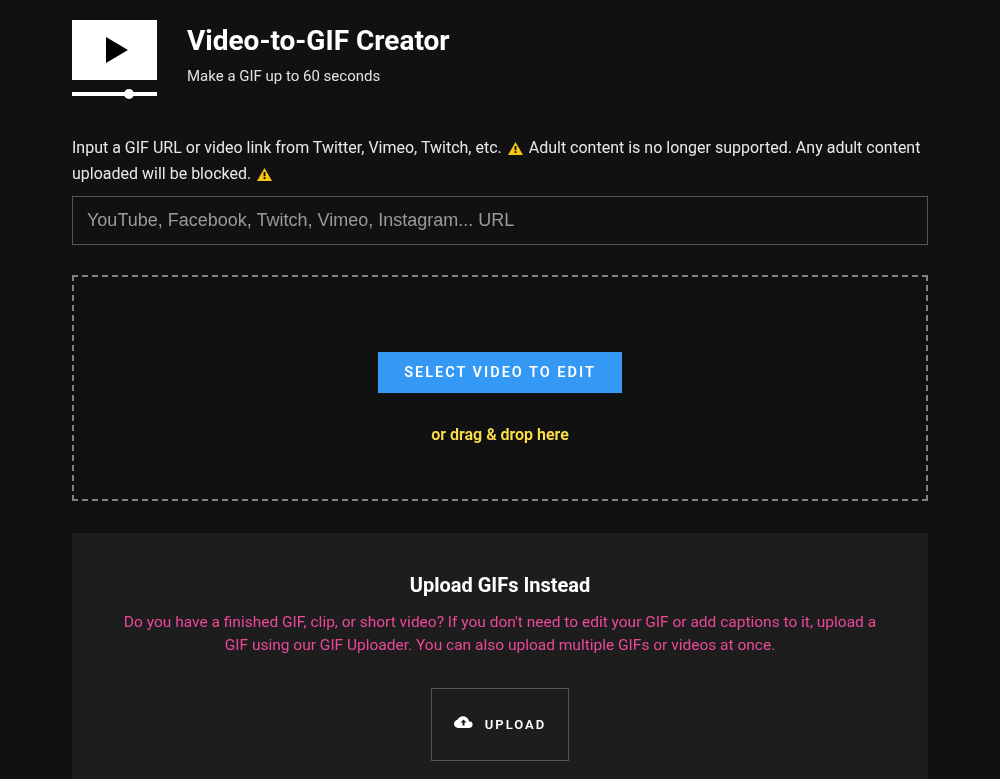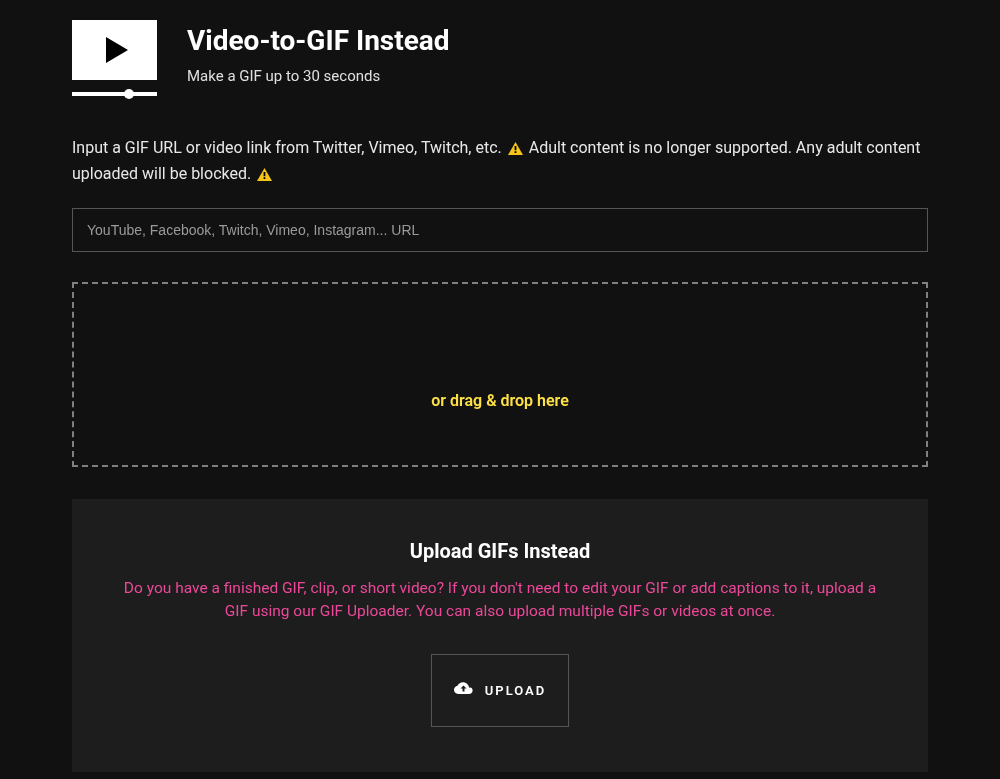--- a/index.html
+++ b/index.html
@@ -68,33 +68,33 @@
       margin-bottom: 10px;
     }
     .subtitle {
       font-size: 15px;
       color: #e0e0e0;
     }
     .instruction {
       font-size: 16px;
       color: #e8e8e8;
       line-height: 1.5;
-      margin-bottom: 20px;
+      margin-bottom: 8px;
     }
     .warn-icon {
       display: inline-block;
       vertical-align: -2px;
       margin: 0 2px;
     }
     .url-input {
       width: 100%;
       background: transparent;
       border: 1px solid #555555;
       padding: 13px 14px;
-      font-size: 14px;
+      font-size: 18px;
       color: #ffffff;
       outline: none;
     }
     .url-input::placeholder {
       color: #9a9a9a;
     }
     .dropzone {
       margin-top: 30px;
       border: 2px dashed #808080;
       padding: 75px 20px 55px 20px;
@@ -160,22 +160,22 @@
   <div class="header">
     <div class="logo-box">
       <div class="video-icon">
         <div class="play-triangle"></div>
       </div>
       <div class="timeline">
         <div class="timeline-dot"></div>
       </div>
     </div>
     <div class="heading">
-      <h1 class="title">Video-to-GIF Instead</h1>
-      <p class="subtitle">Make a GIF up to 30 seconds</p>
+      <h1 class="title">Video-to-GIF Creator</h1>
+      <p class="subtitle">Make a GIF up to 60 seconds</p>
     </div>
   </div>
 
   <p class="instruction">
     <span>Input a GIF URL or video link from Twitter, Vimeo, Twitch, etc.</span>
     <span class="warn-icon">
       <svg width="15" height="13" viewBox="0 0 15 13">
           <path d="M7.5 0 L15 13 L0 13 Z" fill="#f5c518"></path>
           <rect x="6.6" y="4" width="1.8" height="4.2" fill="#000"></rect>
           <rect x="6.6" y="9.2" width="1.8" height="1.8" fill="#000"></rect>
@@ -187,20 +187,21 @@
           <path d="M7.5 0 L15 13 L0 13 Z" fill="#f5c518"></path>
           <rect x="6.6" y="4" width="1.8" height="4.2" fill="#000"></rect>
           <rect x="6.6" y="9.2" width="1.8" height="1.8" fill="#000"></rect>
         </svg>
     </span>
   </p>
 
   <input type="text" class="url-input" placeholder="YouTube, Facebook, Twitch, Vimeo, Instagram... URL" style="">
 
   <div class="dropzone">
+    <button class="select-btn">SELECT VIDEO TO EDIT</button>
     <div class="drop-hint">or drag &amp; drop here</div>
   </div>
 
   <div class="upload-box">
     <h2 class="upload-title">Upload GIFs Instead</h2>
     <p class="upload-desc">Do you have a finished GIF, clip, or short video? If you don't need to edit your GIF or add captions to it, upload a GIF using our GIF Uploader. You can also upload multiple GIFs or videos at once.</p>
     <button class="upload-btn">
       <span class="cloud-icon">
         <svg width="19" height="14" viewBox="0 0 19 14" fill="#ffffff">
           <path d="M15.2 5.8C14.7 2.6 12.1 0.2 9 0.2 6.6 0.2 4.5 1.6 3.5 3.7 1.5 4 0 5.7 0 7.8 0 10.1 1.9 12 4.2 12L15 12C17 12 18.6 10.4 18.6 8.4 18.6 6.6 17.1 5.1 15.2 5.8Z M9.5 3.5 L12.5 6.5 L10.5 6.5 L10.5 9.5 L8.5 9.5 L8.5 6.5 L6.5 6.5 Z"></path>

